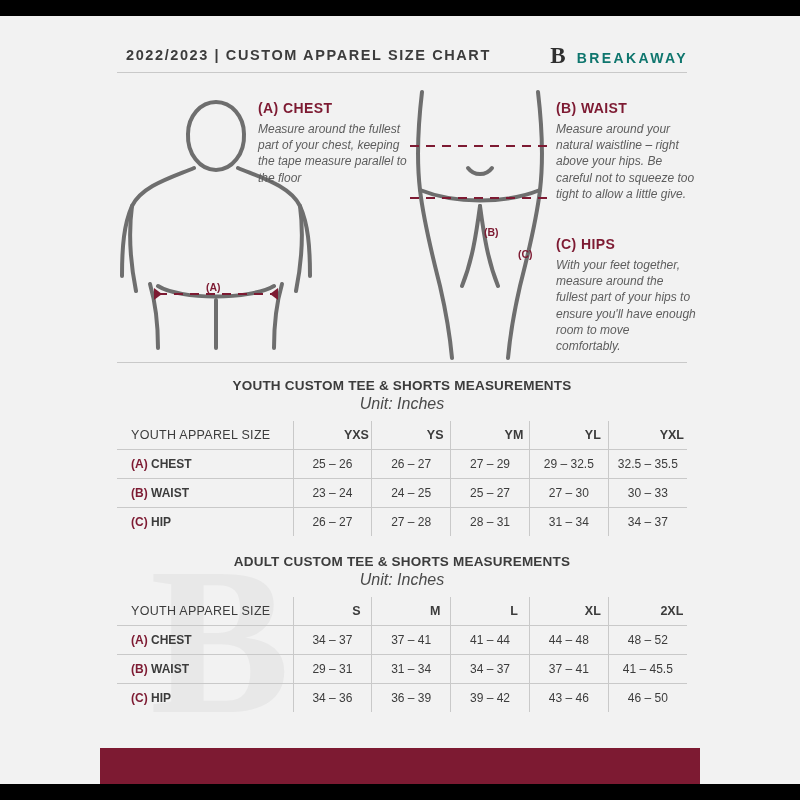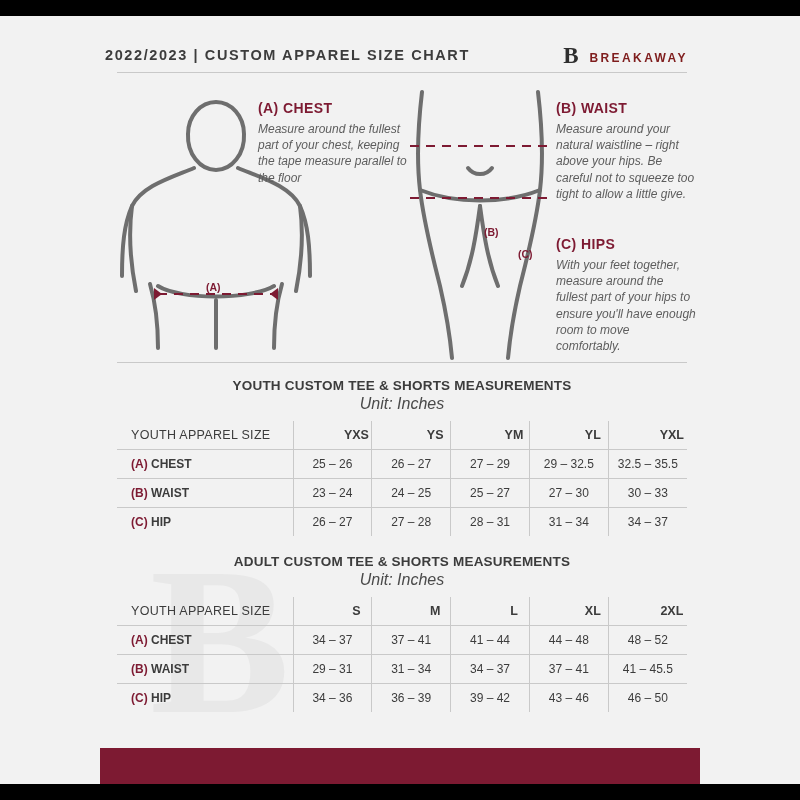--- a/index.html
+++ b/index.html
@@ -41,21 +41,21 @@
   
   .header {
     position: absolute;
     left: 0;
     top: 0;
     width: 800px;
     height: 55px;
   }
   .header-title {
     position: absolute;
-    left: 105px;
+    left: 126px;
     top: 31px;
     font-size: 14.5px;
     font-weight: bold;
     letter-spacing: 1.6px;
     color: #3c3c3c;
     white-space: nowrap;
   }
   .brand {
     position: absolute;
     right: 112px;
@@ -67,24 +67,24 @@
   .brand-mark {
     font-family: "Liberation Serif", serif;
     font-size: 23px;
     font-weight: bold;
     color: #2f2f2f;
     line-height: 1;
     position: relative;
     top: -2px;
   }
   .brand-name {
-    font-size: 12px;
+    font-size: 14px;
     font-weight: bold;
     letter-spacing: 2.4px;
-    color: #7f1d1d;
+    color: #0f766e;
   }
   .hrule {
     position: absolute;
     left: 117px;
     width: 570px;
     height: 1px;
     background: #c9c9c9;
   }
   
   .figure-area {

